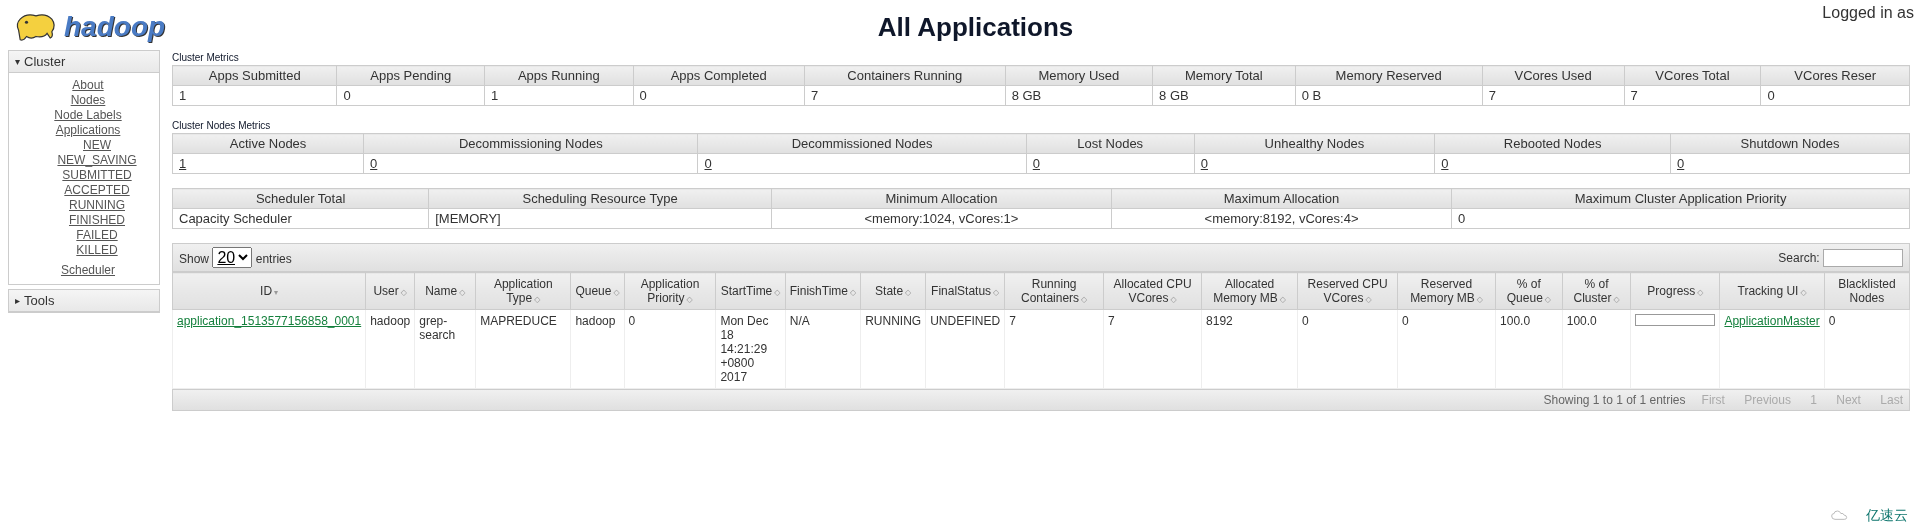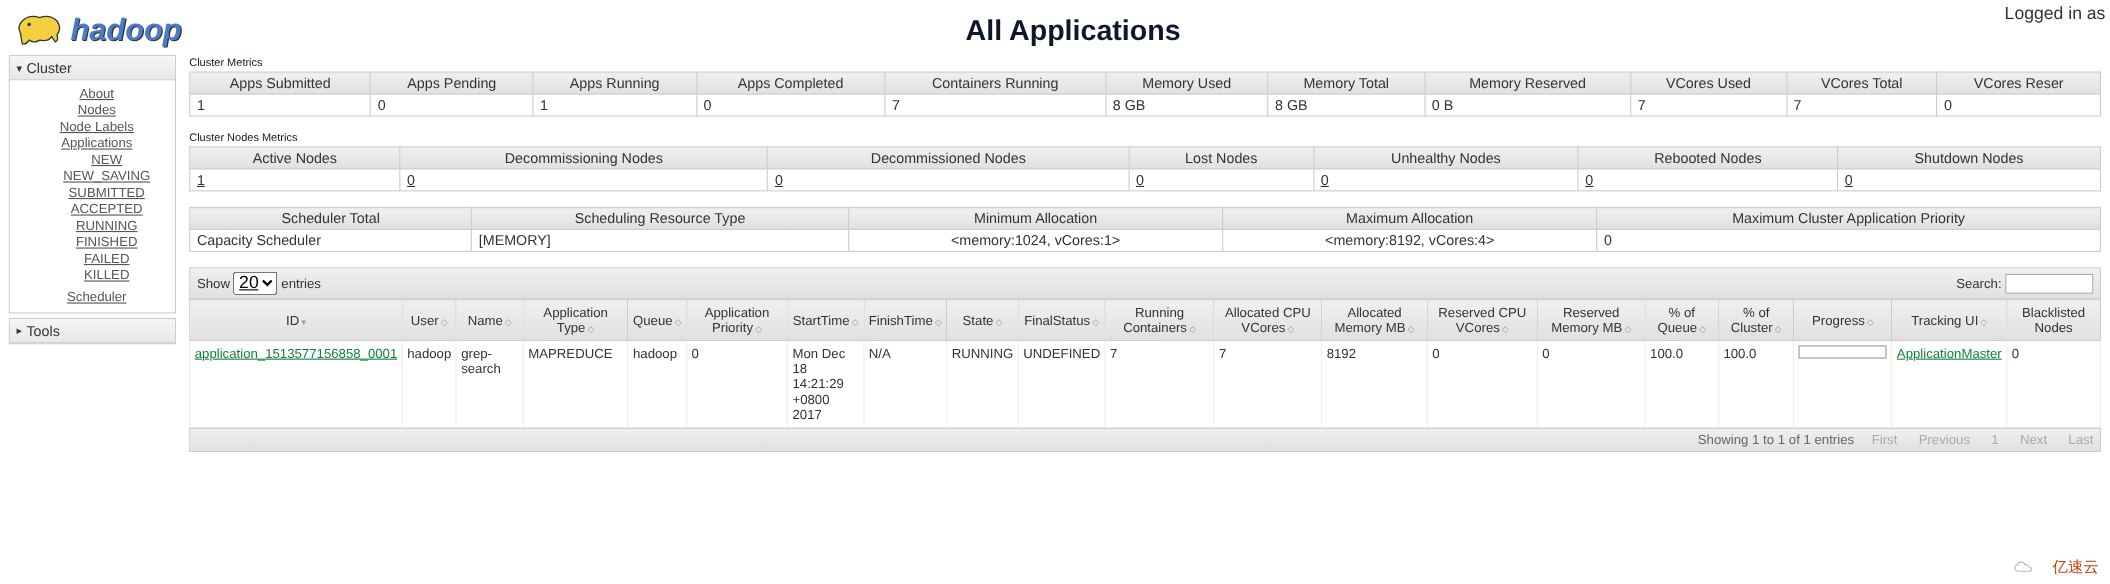--- a/index.html
+++ b/index.html
@@ -231,18 +231,18 @@
         <span>First</span>
         <span>Previous</span>
         <span>1</span>
         <span>Next</span>
         <span>Last</span>
       </div>
     </div>
   </div>
 </div>
 
-<div style="position:fixed; bottom:6px; right:10px; font-size:14px; color:#c2410c; display:flex; align-items:center; gap:16px;">
+<div style="position:fixed; bottom:6px; right:10px; font-size:14px; color:#0f766e; display:flex; align-items:center; gap:16px;">
   <svg width="20" height="14" viewBox="0 0 24 16">
       <path d="M6 12 Q2 12 2 8 Q2 5 5 5 Q5 2 9 2 Q12 2 13 5 Q16 4 17 7 Q20 7 20 10 Q20 12 17 12 Z" fill="none" stroke="#bbb" stroke-width="1.2"></path>
     </svg>
   <span>亿速云</span>
 </div>
 
 </body></html>

